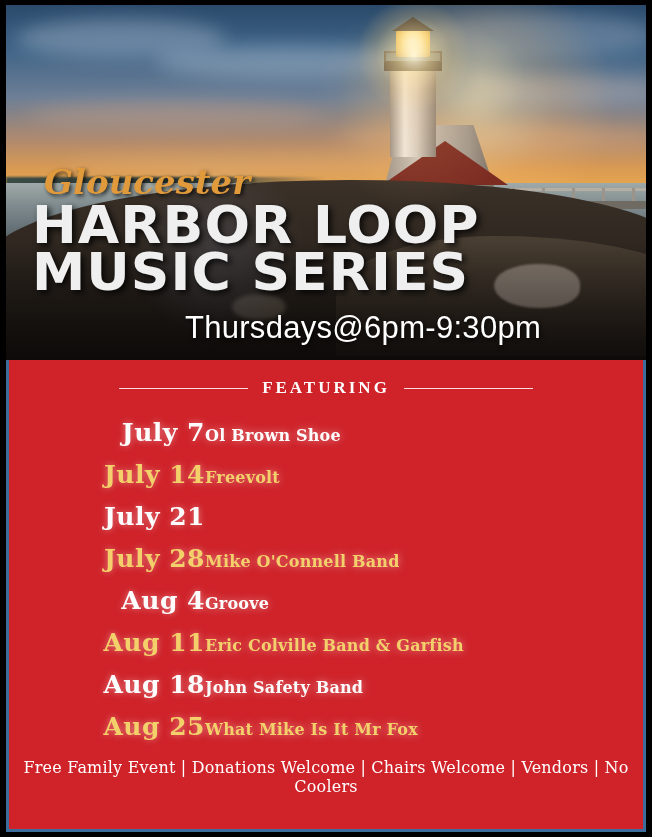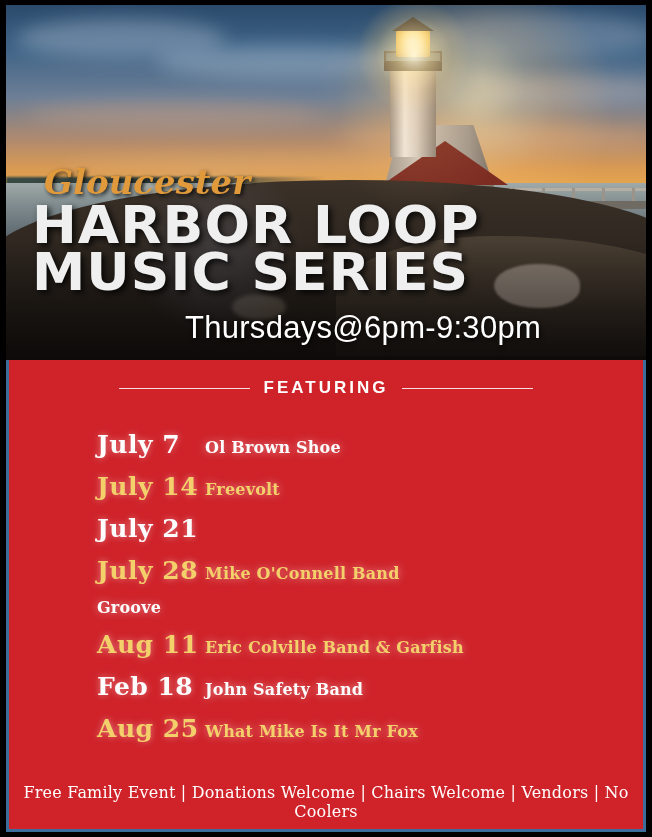--- a/index.html
+++ b/index.html
@@ -299,32 +299,33 @@
     gap: 14px;
     margin-top: 18px;
     padding: 0 110px;
   }
   .rule {
     flex: 1 1 auto;
     height: 1px;
     background: rgba(255,255,255,.85);
   }
   .featuring {
-    font-family: Liberation Sans, sans-serif;
+    font-family: Liberation Serif, serif;
     font-weight: bold;
     font-size: 17px;
     letter-spacing: 3px;
     color: #ffffff;
     white-space: nowrap;
   }
 
   .lineup {
-    margin-top: 32px;
+    margin-top: 20px;
     padding-left: 88px;
     padding-right: 16px;
+    text-align: right;
   }
   .act {
     display: flex;
     align-items: baseline;
     margin-bottom: 13px;
     white-space: nowrap;
   }
   .act-date {
     font-family: "DejaVu Serif", serif;
     font-weight: bold;
@@ -339,21 +340,21 @@
     font-size: 16px;
     letter-spacing: .2px;
     text-shadow: 0 0 8px rgba(255,255,255,.5);
   }
   .white { color: #fdfdfd; }
   .gold  { color: #f4d06a; }
 
   .footer-note {
     position: absolute;
     left: 0;
-    bottom: 8px;
+    bottom: 33px;
     width: 100%;
     text-align: center;
     font-family: "DejaVu Serif", serif;
     font-size: 16px;
     color: #ffffff;
     letter-spacing: .2px;
   }
 </style>
 </head>
 <body>
@@ -431,28 +432,29 @@
           <span class="act-name gold">Freevolt</span>
         </div>
         <div class="act">
           <span class="act-date white">July 21</span>
         </div>
         <div class="act">
           <span class="act-date gold">July 28</span>
           <span class="act-name gold">Mike O'Connell Band</span>
         </div>
         <div class="act">
+          <span class="act-date white">Aug 4</span>
           <span class="act-name white">Groove</span>
         </div>
         <div class="act">
           <span class="act-date gold">Aug 11</span>
           <span class="act-name gold">Eric Colville Band &amp; Garfish</span>
         </div>
         <div class="act">
-          <span class="act-date white">Feb 18</span>
+          <span class="act-date white">Aug 18</span>
           <span class="act-name white">John Safety Band</span>
         </div>
         <div class="act">
           <span class="act-date gold">Aug 25</span>
           <span class="act-name gold">What Mike Is It Mr Fox</span>
         </div>
       </div>
 
     <div class="footer-note">Free Family Event | Donations Welcome | Chairs Welcome | Vendors | No Coolers</div>
   </div>

